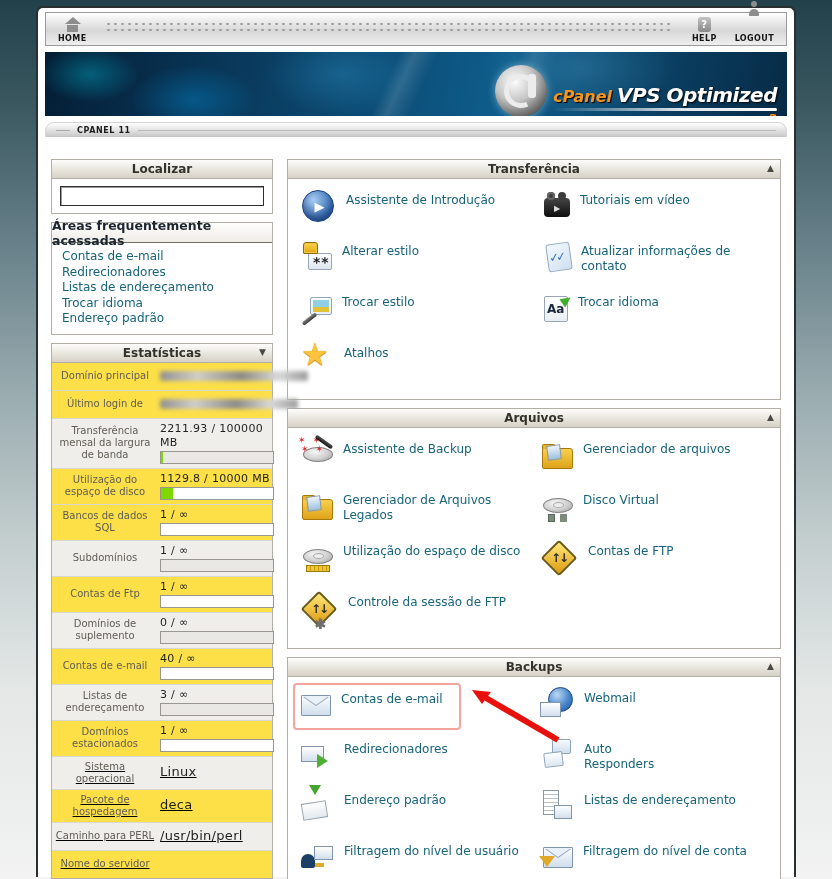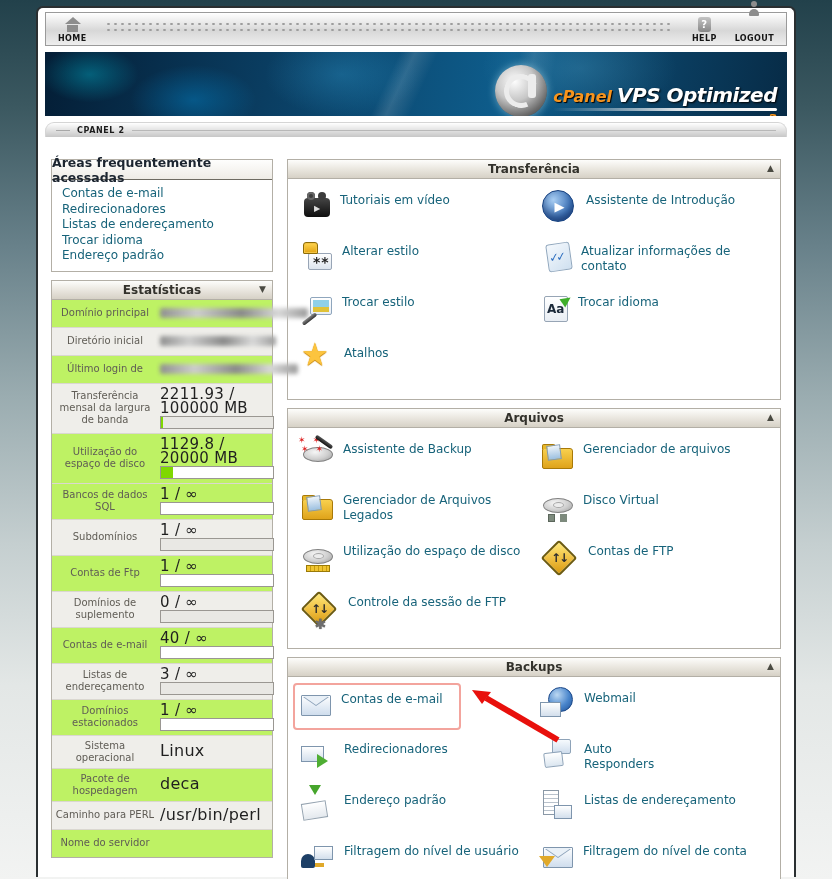--- a/index.html
+++ b/index.html
@@ -81,36 +81,36 @@
   .find-input{width:100%;height:20px;box-sizing:border-box;border:1px solid #2e2e2e;
     box-shadow:inset 1px 1px 0 #9a9a9a;font-size:12px;padding:0 4px;}
   
   .freq-hdr{height:19px;display:flex;align-items:center;justify-content:center;
     border-bottom:1px solid #6e6b62;font-size:12.5px;font-weight:bold;color:#1c2530;
     background:linear-gradient(#fefefd,#efece6);}
   .freq-body{padding:6px 10px 7px;}
   .qlink{display:block;color:var(--link);font-size:12px;line-height:15.5px;
     text-decoration:none;cursor:pointer;}
   
-  .srow{display:flex;border-top:1px solid #dad7d0;background:#bef264;}
+  .srow{display:flex;border-top:1px solid #dad7d0;background:#fde047;}
   .srow:first-child{border-top:none;}
   .srow.alt{background:#efeeea;}
   .slabel{width:100px;flex:none;display:flex;align-items:center;justify-content:center;
     text-align:center;font-size:10px;line-height:12px;color:#5f5c55;padding:4px 3px;}
   .sval{flex:1;display:flex;flex-direction:column;justify-content:center;
     padding:3px 6px 4px 2px;min-height:20px;}
-  .svtext{font-size:15px;line-height:14px;color:#1f1f1f;letter-spacing:.3px;}
-  .svtext.plain{font-size:16px;}
+  .svtext{font-size:11px;line-height:14px;color:#1f1f1f;letter-spacing:.3px;}
+  .svtext.plain{font-size:13px;}
   .redact{height:10px;border-radius:2px;filter:blur(2px);
     background:linear-gradient(90deg,#8f8f8f,#cdcdcd 25%,#8a8a8a 55%,#d8d8d8 80%,#9c9c9c);}
   .sbar{width:112px;height:11px;border:1px solid #9a9792;background:#fff;margin-top:1px;}
   .srow.alt .sbar{background:#e9e8e4;}
   .sfill{height:100%;background:var(--green);}
   .r-redact{min-height:26px;}
-  .r-text{min-height:25px;}
+  .r-text{min-height:25px;text-decoration:underline;}
   
   .panel-body{display:grid;grid-template-columns:1fr 1fr;align-items:start;
     padding:7px 4px 9px 8px;}
   .item{display:flex;gap:10px;min-height:47px;padding:2px 4px;text-decoration:none;
     cursor:pointer;align-items:flex-start;}
   .item-label{color:var(--link);font-size:12px;line-height:15px;padding-top:5px;
     white-space:pre-line;}
   .item.hl{border:2px solid var(--hlc);border-radius:4px;width:158px;
     min-height:39px;margin:-1px 0 3px -3px;padding:2px 3px;}
   
@@ -260,26 +260,32 @@
           <span class="brand">cPanel</span>
           <span class="product">VPS Optimized</span>
         </div>
         <div class="swoosh"></div>
         <div class="v3">3</div>
       </div>
     </div>
   </div>
 
   <div class="vtab">
-    <span class="vtab-label">CPANEL 2</span>
+    <span class="vtab-label">CPANEL 11</span>
   </div>
 
   <div class="main">
     <div class="leftcol">
 
+      <div class="box">
+        <div class="box-hdr">Localizar</div>
+        <div class="find-body">
+          <input class="find-input" value="" style="">
+        </div>
+      </div>
 
       <div class="box">
         <div class="freq-hdr">Áreas frequentemente acessadas</div>
         <div class="freq-body">
             <a class="qlink">Contas de e-mail</a>
             <a class="qlink">Redirecionadores</a>
             <a class="qlink">Listas de endereçamento</a>
             <a class="qlink">Trocar idioma</a>
             <a class="qlink">Endereço padrão</a>
           </div>
@@ -290,45 +296,39 @@
           <span>Estatísticas</span>
           <span class="hdr-tri">▼</span>
         </div>
         <div>
             <div class="srow r-redact">
               <div class="slabel">Domínio principal</div>
               <div class="sval">
                 <div class="redact" style="width: 148px;"></div>
               </div>
             </div>
-            <div class="srow alt r-redact">
-              <div class="slabel">Diretório inicial</div>
-              <div class="sval">
-                <div class="redact" style="width: 116px;"></div>
-              </div>
-            </div>
             <div class="srow r-redact">
               <div class="slabel">Último login de</div>
               <div class="sval">
                 <div class="redact" style="width: 138px;"></div>
               </div>
             </div>
             <div class="srow alt">
               <div class="slabel">Transferência mensal da largura de banda</div>
               <div class="sval">
                 <div class="svtext">2211.93 / 100000 MB</div>
                 <div class="sbar">
                   <div class="sfill" style="width: 2%;"></div>
                 </div>
               </div>
             </div>
             <div class="srow">
               <div class="slabel">Utilização do espaço de disco</div>
               <div class="sval">
-                <div class="svtext">1129.8 / 20000 MB</div>
+                <div class="svtext">1129.8 / 10000 MB</div>
                 <div class="sbar">
                   <div class="sfill" style="width: 11%;"></div>
                 </div>
               </div>
             </div>
             <div class="srow">
               <div class="slabel">Bancos de dados SQL</div>
               <div class="sval">
                 <div class="svtext">1 / ∞</div>
                 <div class="sbar">
@@ -418,26 +418,26 @@
     </div>
 
     <div class="rightcol">
   <div class="panel">
     <div class="panel-hdr">
       <span class="panel-title">Transferência</span>
       <span class="hdr-tri panel-tri">▲</span>
     </div>
     <div class="panel-body">
             <a class="item">
+              <span class="ic ic-getting-started"></span>
+              <span class="item-label">Assistente de Introdução</span>
+            </a>
+            <a class="item">
               <span class="ic ic-video-tutorials"></span>
               <span class="item-label">Tutoriais em vídeo</span>
-            </a>
-            <a class="item">
-              <span class="ic ic-getting-started"></span>
-              <span class="item-label">Assistente de Introdução</span>
             </a>
             <a class="item">
               <span class="ic ic-change-password"></span>
               <span class="item-label">Alterar estilo</span>
             </a>
             <a class="item">
               <span class="ic ic-contact-info"></span>
               <span class="item-label">Atualizar informações de
 contato</span>
             </a>

